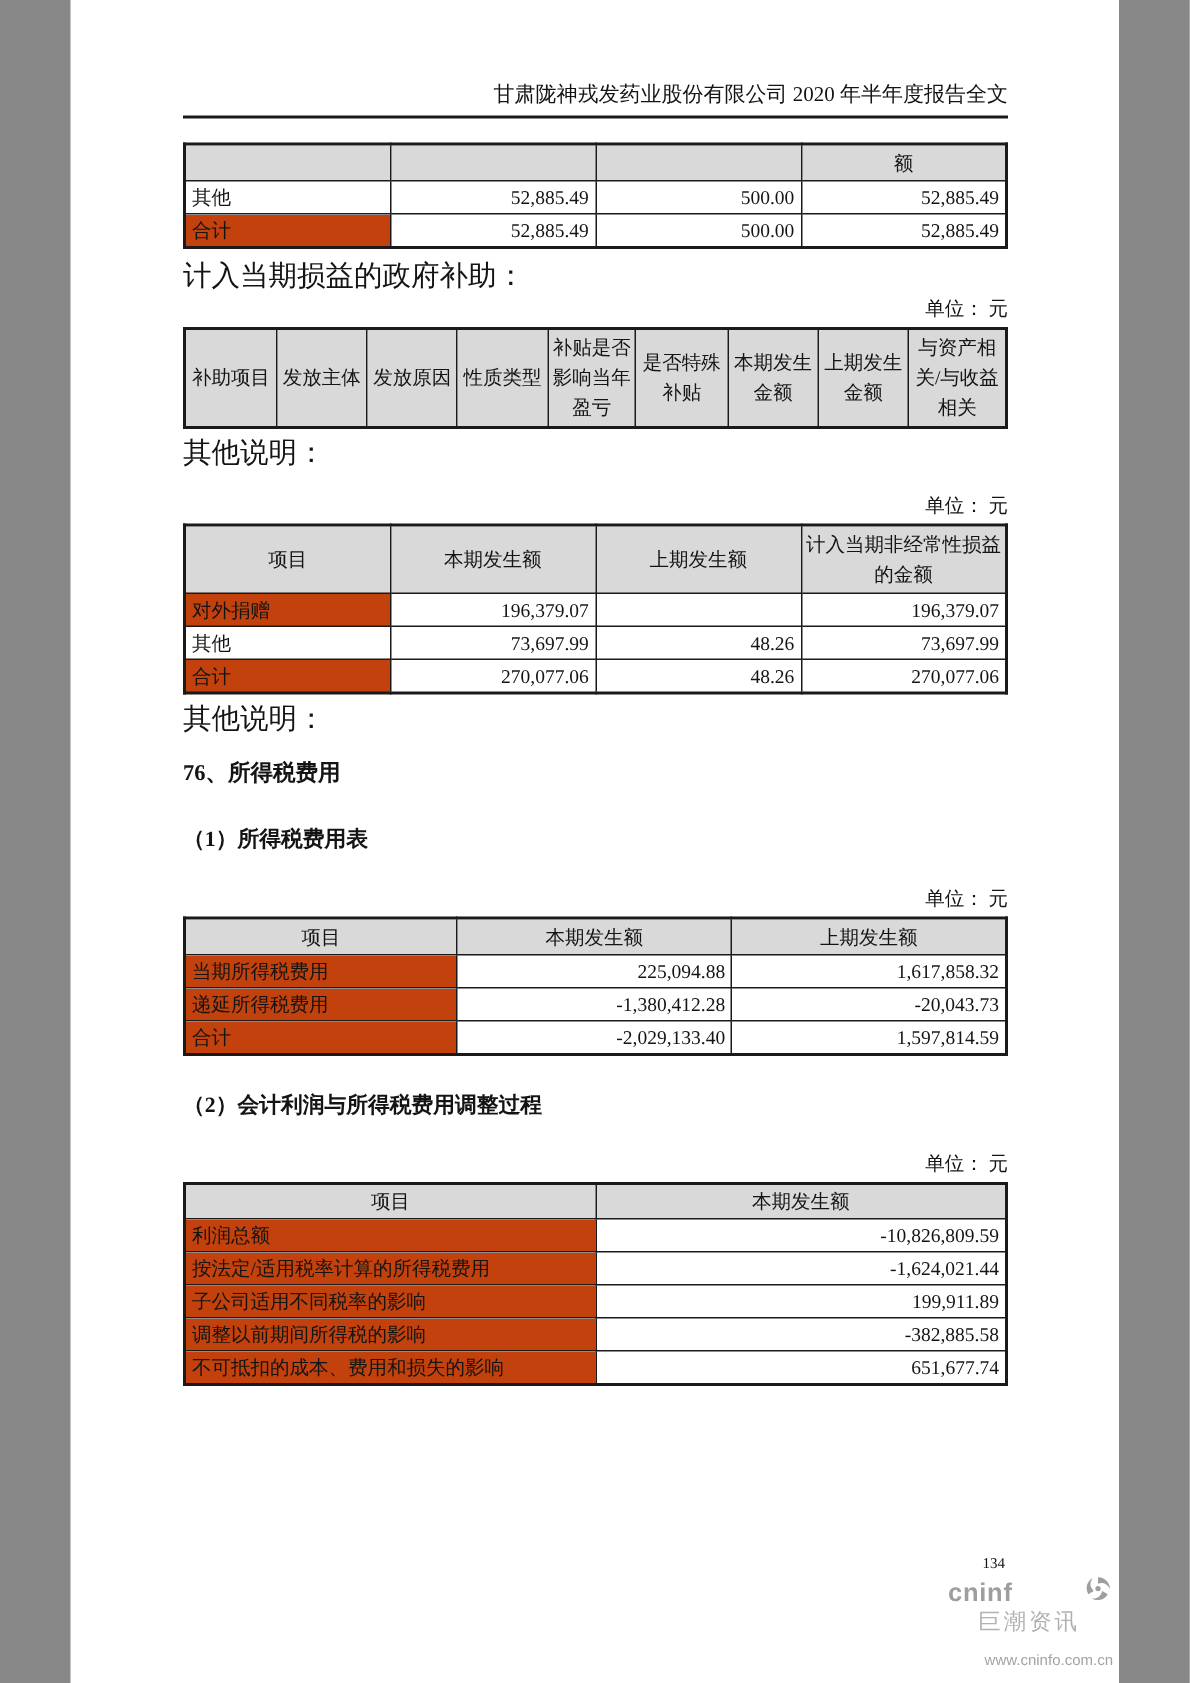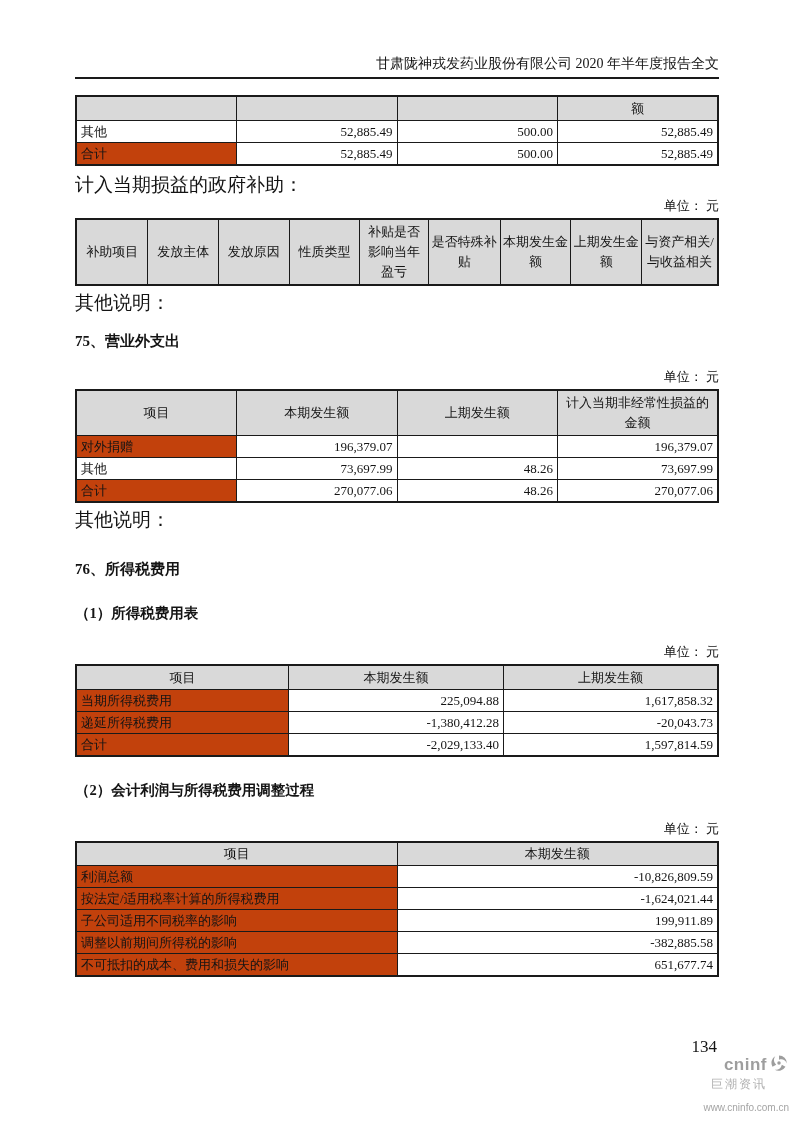--- a/index.html
+++ b/index.html
@@ -1,18 +1,18 @@
 <!DOCTYPE html>
 <html lang="zh"><head>
 <meta charset="utf-8">
 <style>
   * { margin:0; padding:0; box-sizing:border-box; }
   html,body { background:#888; }
   .page {
-    position:relative; width:793px; height:1122px; margin:0 auto;
+    position:relative; width:699px; height:1122px; margin:0 auto;
     background:#ffffff; color:#141414;
     font-family:"Liberation Serif","DejaVu Serif",serif;
     overflow:hidden;
   }
   .content { padding:55px 74px 0 75px; }
 
   .header-title { text-align:right; font-size:14px; line-height:18px; }
   .header-rule  { border-bottom:2px solid #1a1a1a; margin-top:4px; }
 
   .note { font-size:19px; line-height:17px; }
@@ -37,41 +37,41 @@
   td.num { text-align:right; }
   td.sh  { background:#c2410c; }
 
   .mt-t1   { margin-top:16px; }
   .mt-note { margin-top:10px; }
   .mt-unit { margin-top:4px; }
   .mt-tbl  { margin-top:4px; }
   .mt-om   { margin-top:8px; }
   .mt-h75  { margin-top:21px; }
   .mt-u2   { margin-top:17px; }
-  .mt-h76  { margin-top:32px;font-family:Liberation Serif, serif; }
+  .mt-h76  { margin-top:19px;font-family:Liberation Serif, serif; }
   .mt-sub  { margin-top:25px; }
   .mt-u3   { margin-top:20px; }
   .mt-sub2 { margin-top:24px; }
 
   .page-number {
-    position:absolute; top:1037px; right:76px; font-size:17px;
+    position:absolute; top:1037px; right:76px; font-size:10px;
   }
   .cninfo-logo {
     position:absolute; right:4px; bottom:9px; width:110px;
     text-align:right; color:#9e9e9e; line-height:1;
   }
-  .logo-row { display:flex; align-items:center; justify-content:flex-end; gap:2px; }
+  .logo-row { display:flex; align-items:center; justify-content:space-between; gap:2px; }
   .logo-brand {
     font-family:"Liberation Sans","DejaVu Sans",sans-serif;
     font-weight:bold; font-size:17px; letter-spacing:.5px; color:#9e9e9e;
   }
   .logo-caption {
-    font-size:12px; color:#b2b2b2; letter-spacing:2px;
+    font-size:15px; color:#b2b2b2; letter-spacing:2px;
     margin:2px 22px 0 0;
-    font-family:Liberation Serif, serif;
+    font-family:Liberation Mono, monospace;
   }
   .logo-url {
     font-size:10px; color:#a4a4a4; margin-top:13px;
     font-family:"Liberation Sans","DejaVu Sans",sans-serif;
   }
 </style>
 </head>
 <body>
 
 <div class="page">
@@ -134,21 +134,20 @@
         <td>是否特殊补贴</td>
         <td>本期发生金额</td>
         <td>上期发生金额</td>
         <td>与资产相关/与收益相关</td>
       </tr>
     </tbody>
       </table>
 
     <div class="note mt-om">其他说明：</div>
 
-    <div class="h-sec mt-h75">75、营业外支出</div>
     <div class="unit mt-u2">单位： 元</div>
 
     <table class="tbl mt-tbl">
       <colgroup>
           <col style="width:25%">
           <col style="width:25%">
           <col style="width:25%">
           <col style="width:25%">
         </colgroup>
       <tbody>

